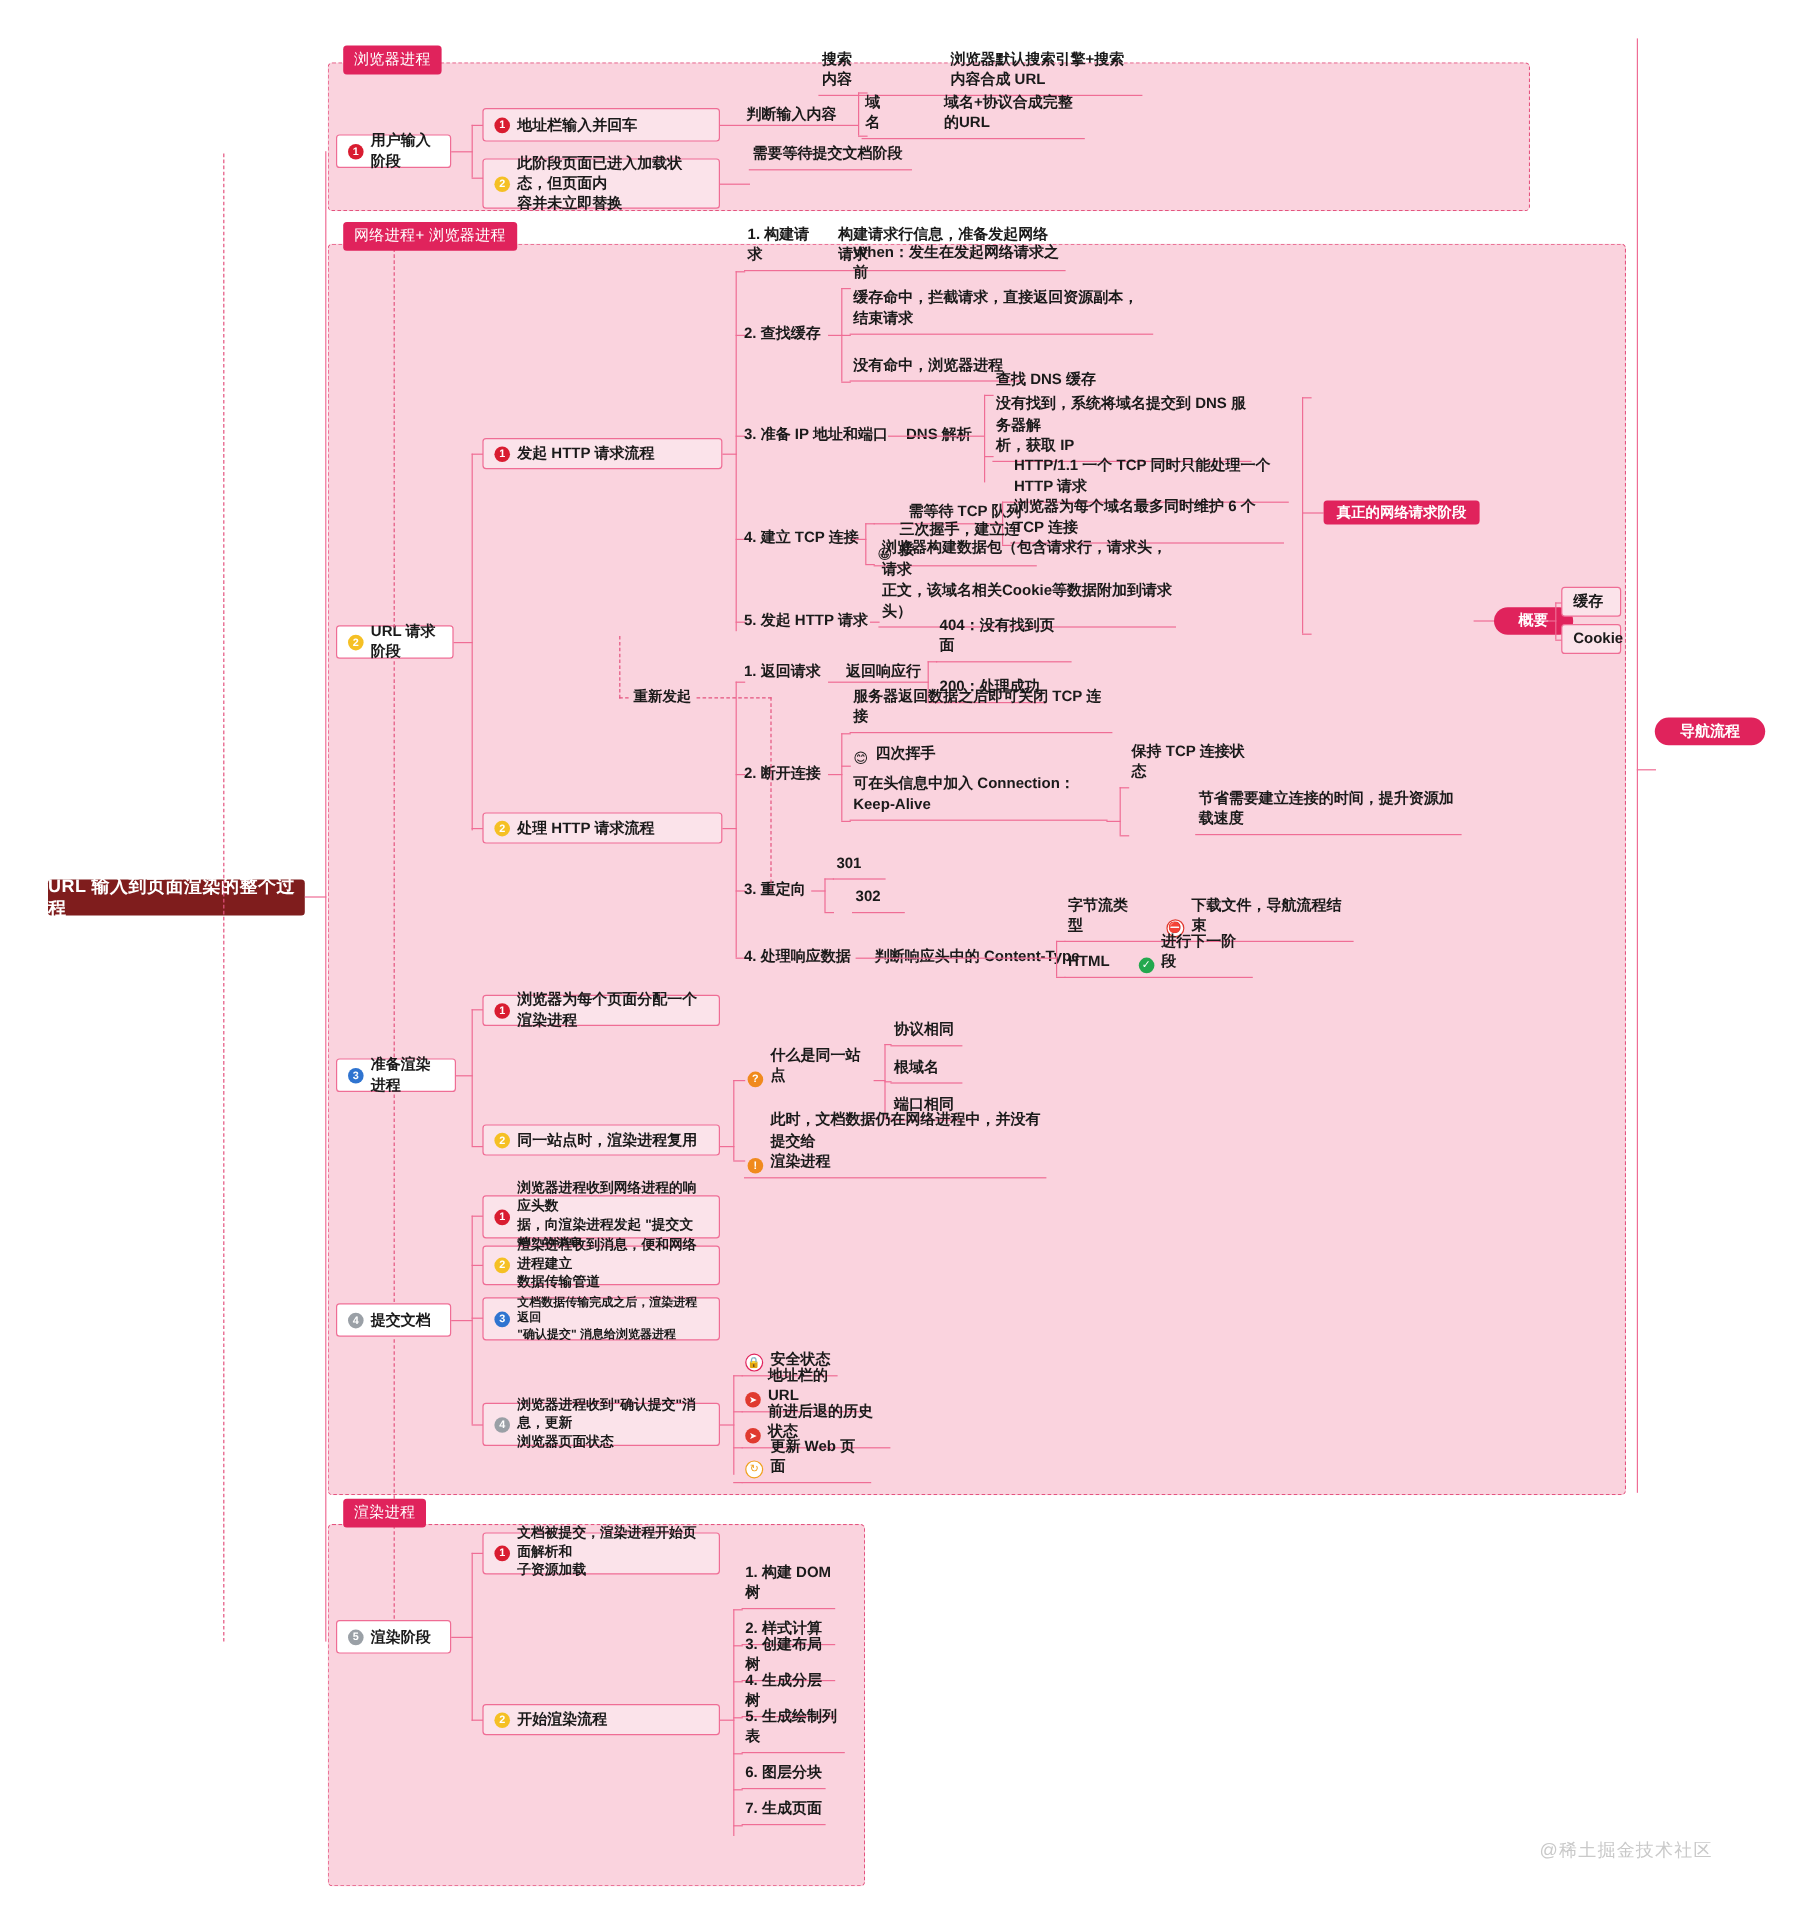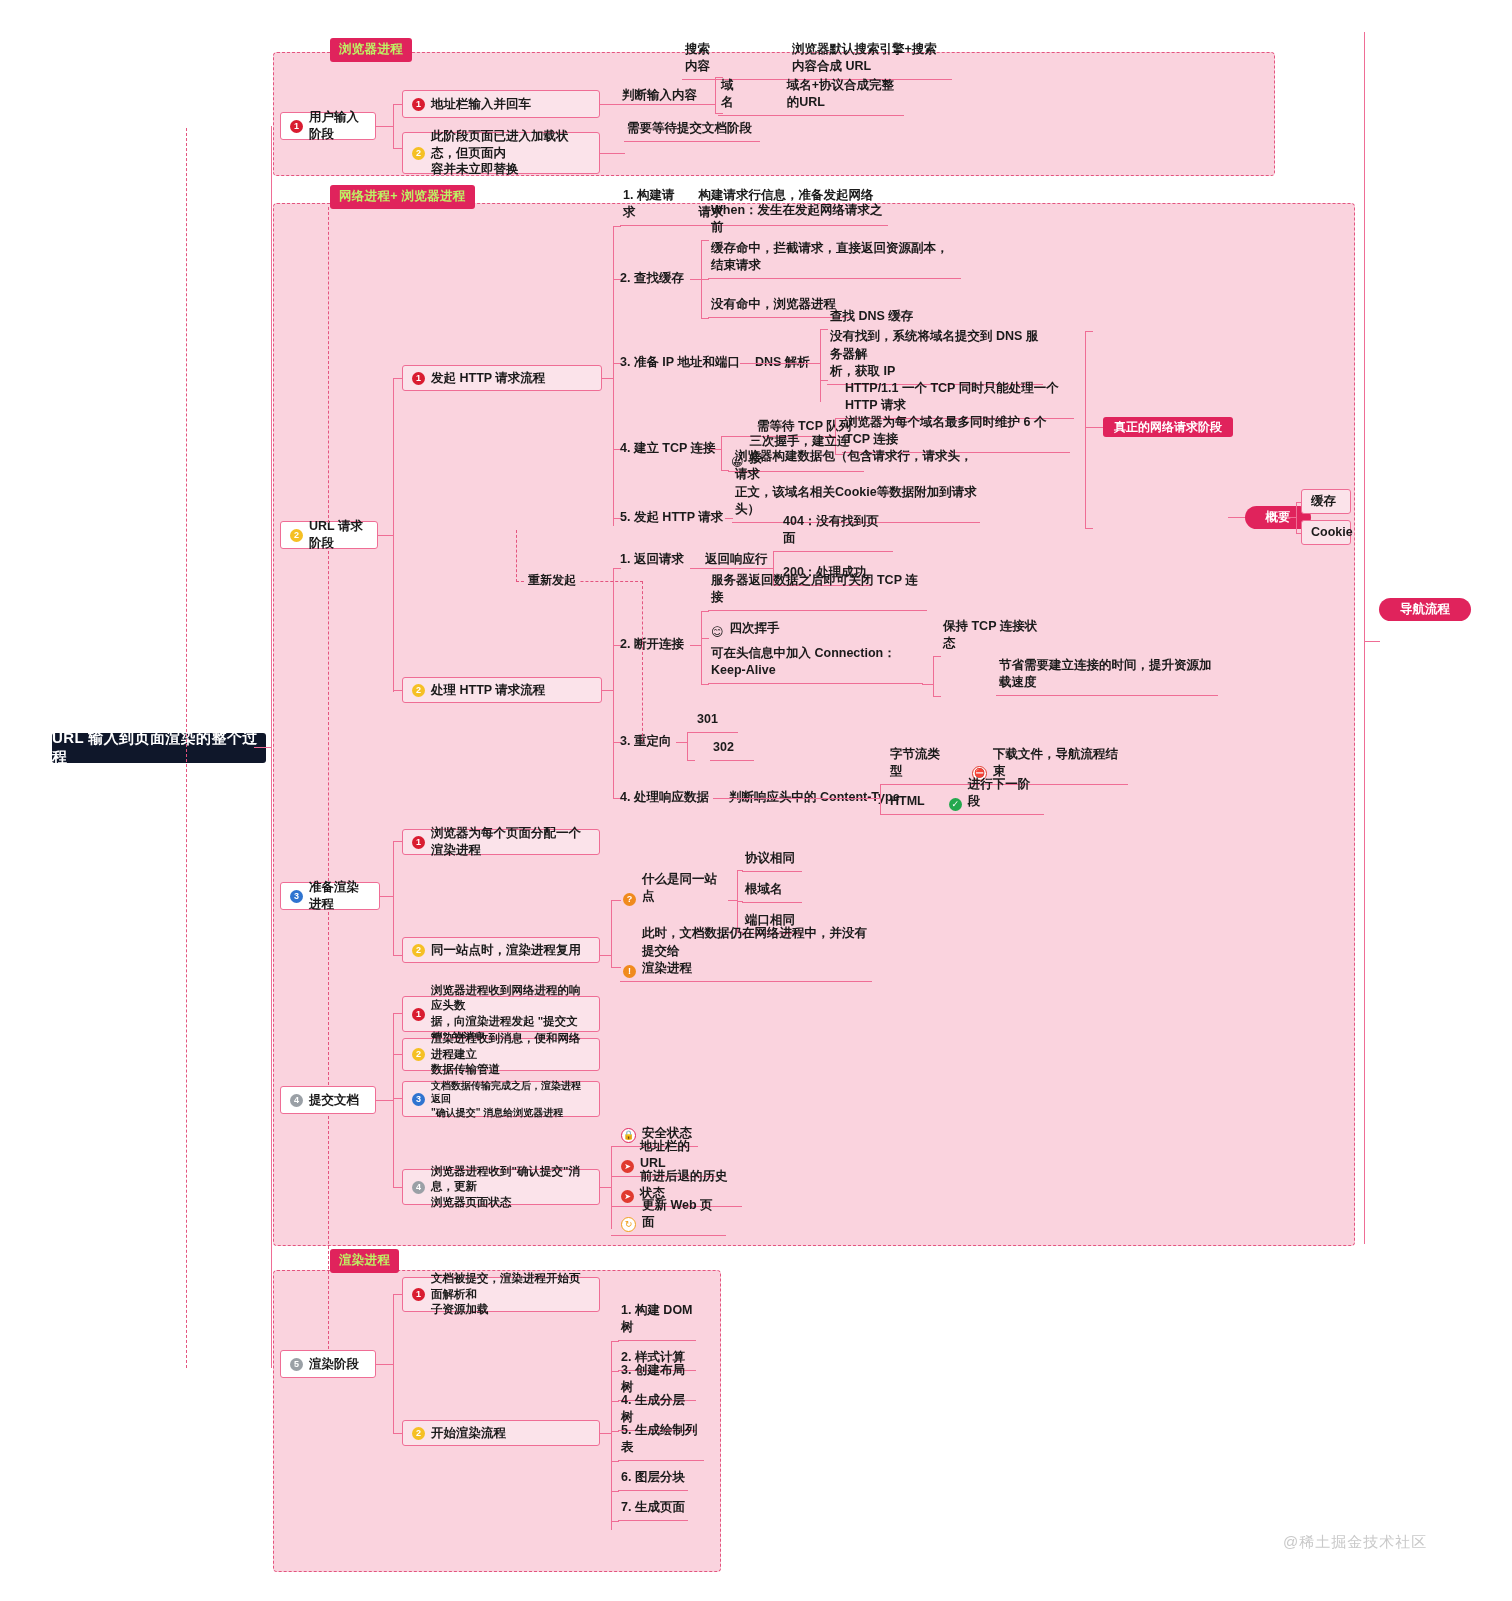--- a/index.html
+++ b/index.html
@@ -7,46 +7,46 @@
     font-family:"Liberation Sans","DejaVu Sans",sans-serif;
     width:1512px;height:1601px;position:relative;overflow:hidden;
     color:#1a1a1a;font-size:12.5px;
   }
   #root{position:absolute;left:0;top:0;width:1512px;height:1601px;}
   .pane{
     position:absolute;background:#fad3de;border:1.5px dashed #e8günd;
     border:1.5px dashed #e4547f;border-radius:4px;
   }
   .pane-tag{
-    position:absolute;background:#e0235c;color:#bef264;font-weight:bold;
+    position:absolute;background:#e0235c;color:#ffffff;font-weight:normal;
     font-size:12.5px;padding:3px 9px 4px 9px;border-radius:3px;
-    white-space:nowrap;letter-spacing:.3px;z-index:6;margin-left:44px;
+    white-space:nowrap;letter-spacing:.3px;z-index:6;
   }
   .boxnode{
     position:absolute;background:#fbe3ea;border:1.2px solid #ef6d95;
     border-radius:3px;display:flex;align-items:center;
     padding:5px 9px;box-sizing:border-box;line-height:1.35;
   }
   .whitenode{
     position:absolute;background:#ffffff;border:1.2px solid #ef6d95;
     border-radius:3px;display:flex;align-items:center;
     padding:5px 9px;box-sizing:border-box;line-height:1.35;
     font-weight:bold;
   }
   .leafnode{
     position:absolute;display:flex;align-items:flex-end;
     box-sizing:border-box;line-height:1.42;padding:0 3px 3px 3px;
     border-bottom:1.4px solid #ef6d95;
   }
   .leafnode.nb{border-bottom:none;}
   .plain{position:absolute;line-height:1.42;box-sizing:border-box;}
   .rootnode{
-    position:absolute;background:#0f172a;color:#ffffff;font-weight:bold;
+    position:absolute;background:#7f1d1d;color:#ffffff;font-weight:bold;
     font-size:15px;border-radius:3px;display:flex;align-items:center;
-    justify-content:center;letter-spacing:.4px;margin-left:12px;
+    justify-content:center;letter-spacing:.4px;
   }
   .pillnode{
     position:absolute;background:#e0235c;color:#ffffff;font-weight:bold;
     font-size:12.5px;border-radius:13px;display:flex;align-items:center;
     justify-content:center;padding:0 12px;white-space:nowrap;
   }
   .tagnode{
     position:absolute;background:#e0235c;color:#ffffff;font-weight:bold;
     font-size:12px;border-radius:3px;display:flex;align-items:center;
     justify-content:center;padding:0 10px;white-space:nowrap;

